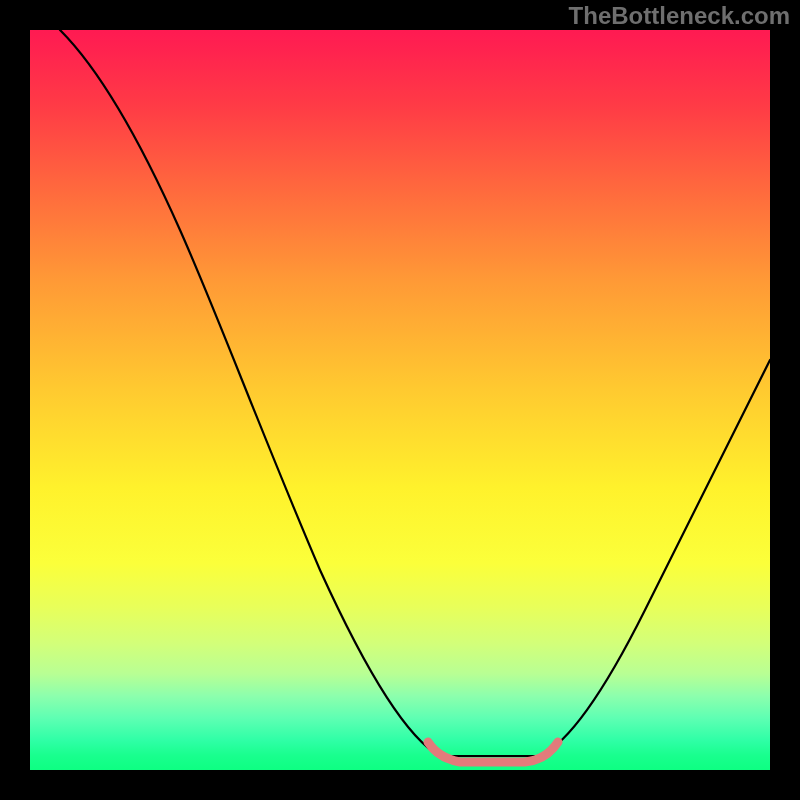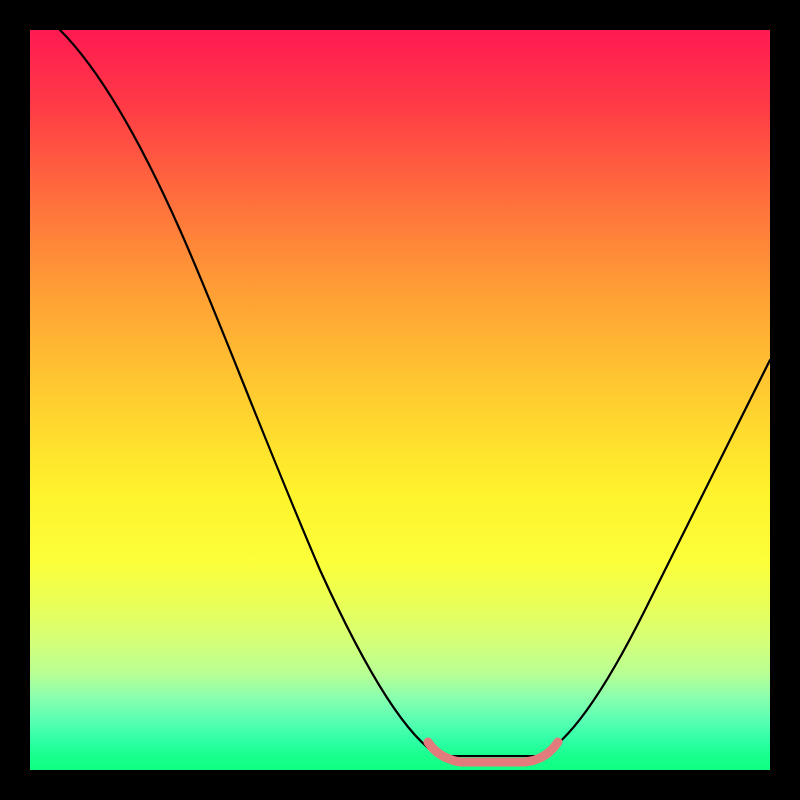--- a/index.html
+++ b/index.html
@@ -60,20 +60,21 @@
   }
   svg.curve {
     position: absolute;
     inset: 0;
   }
 </style>
 </head>
 <body>
 
 <div class="frame">
+  <div class="watermark">TheBottleneck.com</div>
 
   <div class="plot">
     <div class="gradient"></div>
 
     <svg class="curve" viewBox="0 0 740 740" preserveAspectRatio="none">
 
       <path d="M 30 0
                C 70 40, 110 110, 150 200
                C 190 290, 230 400, 290 540
                C 340 650, 380 710, 410 726

